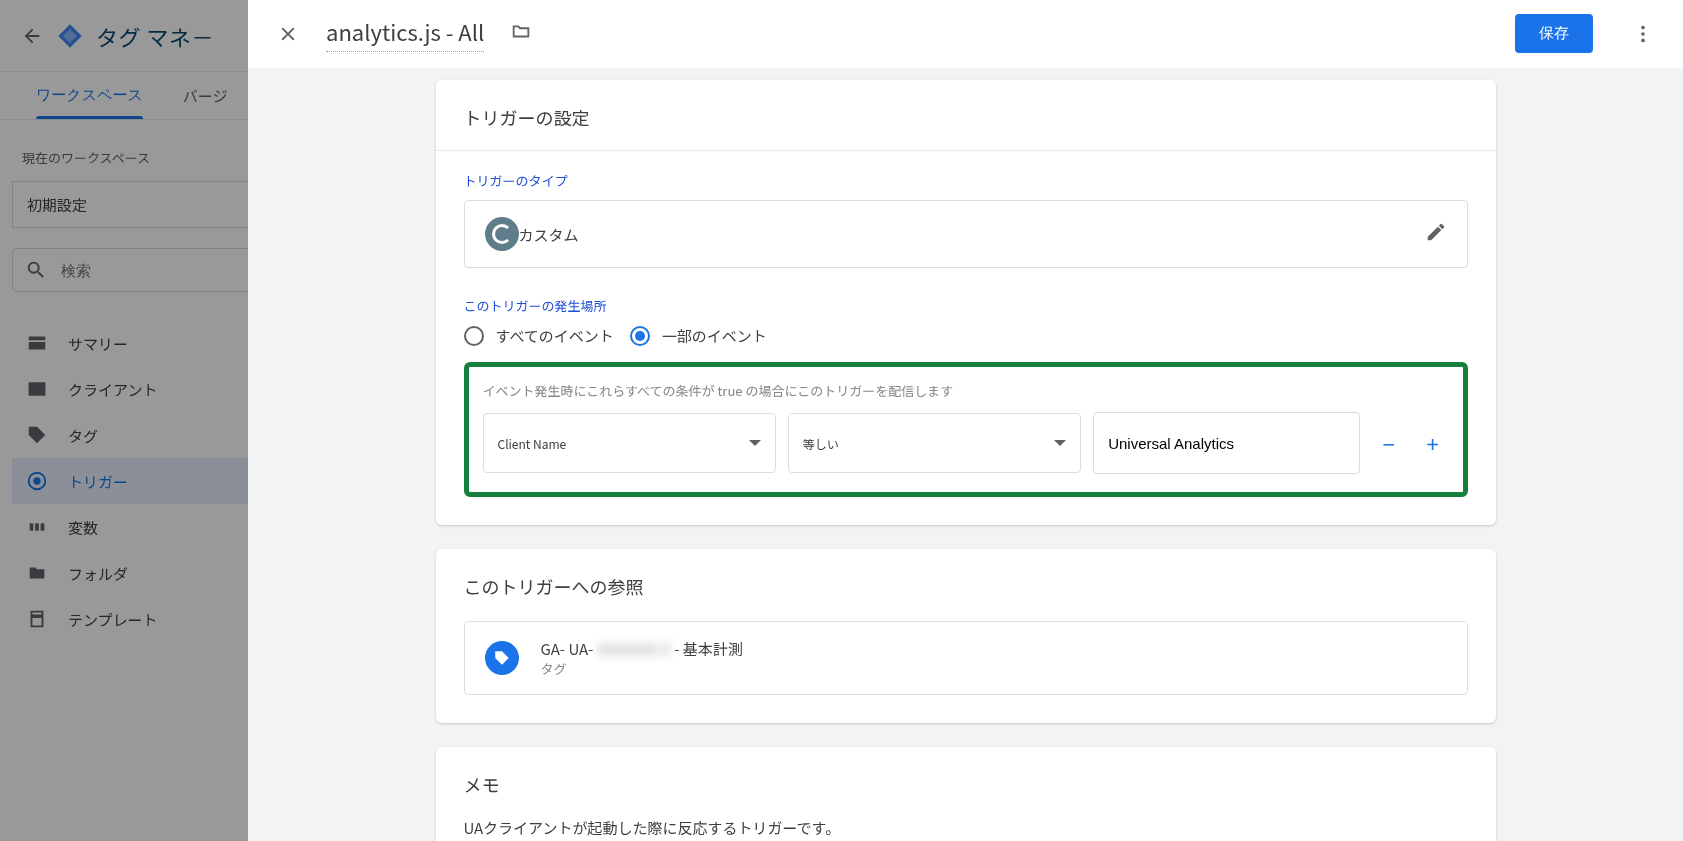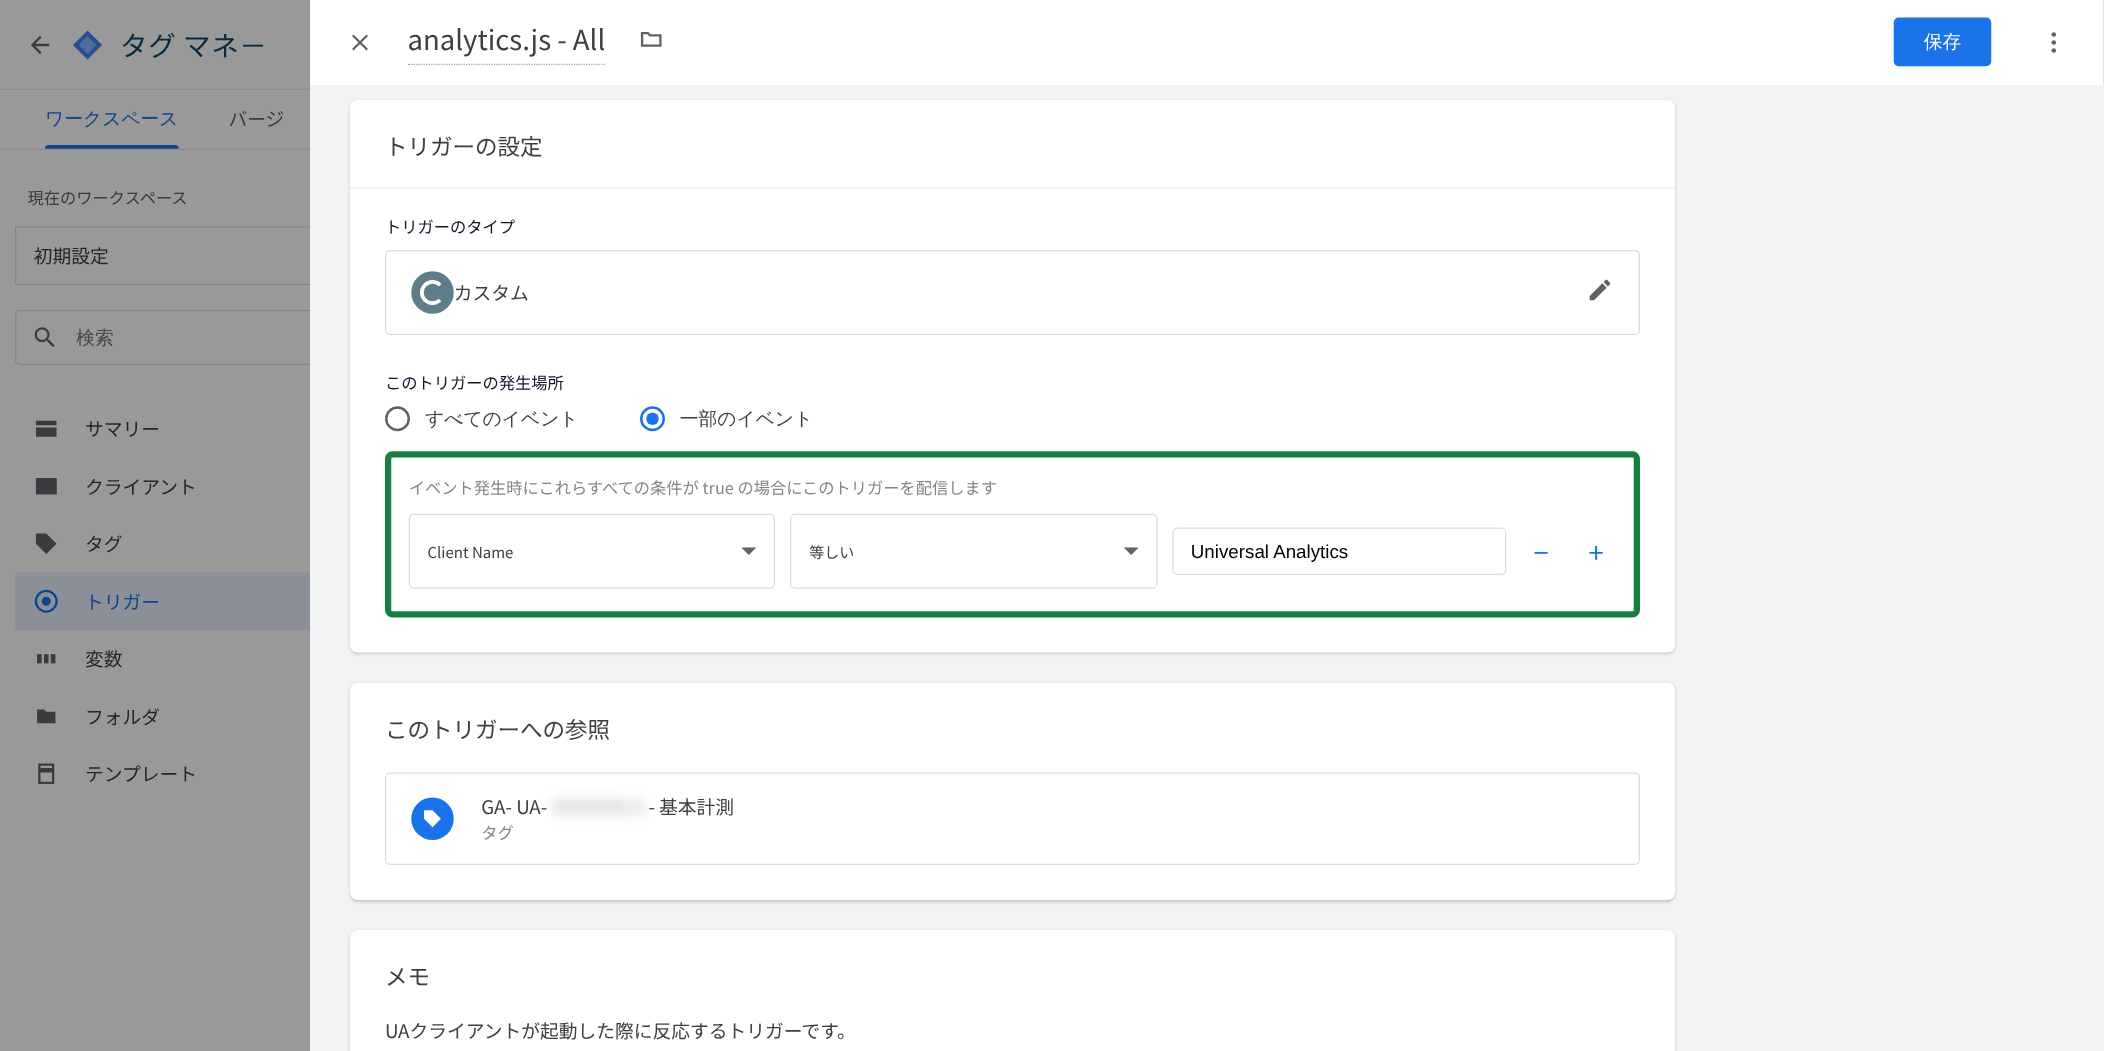--- a/index.html
+++ b/index.html
@@ -32,46 +32,46 @@
 
 .modal { position: absolute; top:0; right:0; bottom:0; left: 248px; background: #fff; z-index: 10; display:flex; flex-direction:column;}
 .modal-header { height: 68px; display:flex; align-items:center; padding: 0 20px; gap: 18px; border-bottom: 1px solid transparent; flex-shrink:0;}
 .modal-close { width:40px; height:40px; display:flex; align-items:center; justify-content:center; color:#5f6368; cursor:pointer;}
 .modal-title { font-size: 22px; color:#3c4043; border-bottom: 1px dotted #9aa0a6; padding-bottom: 4px; margin-right: 8px;}
 .modal-folder { color:#5f6368;}
 .modal-header-spacer { flex:1; }
 .btn-save { background:#1a73e8; color:#fff; border:none; padding: 10px 24px; font-size:15px; border-radius: 4px; cursor:pointer;}
 .modal-more { width:40px; height:40px; display:flex; align-items:center; justify-content:center; color:#5f6368; margin-left:12px; cursor:pointer;}
 
-.modal-body { flex:1; background: #f1f3f4; padding: 12px 32px; overflow-y:auto; display:flex; flex-direction:column; }
+.modal-body { flex:1; background: #f1f3f4; padding: 12px 20px; overflow-y:auto; display:flex; flex-direction:column; align-items:center;}
 .card { background:#fff; border-radius: 6px; box-shadow: 0 1px 2px rgba(60,64,67,0.15), 0 1px 3px rgba(60,64,67,0.1); width: 1060px; margin-bottom: 24px;}
 .card-title { font-size: 18px; color:#3c4043; padding: 24px 28px 20px 28px; border-bottom: 1px solid #e8eaed;}
 .card-body { padding: 20px 28px 28px 28px;}
-.field-label { font-size: 13px; color: #0f172a; margin-bottom: 10px;}
+.field-label { font-size: 13px; color: #1d4ed8; margin-bottom: 10px;}
 
 .trigger-type-box { border:1px solid #dadce0; border-radius:4px; padding: 16px 20px; display:flex; align-items:center; }
 .trigger-type-icon { width:34px; height:34px; border-radius:50%; background:#607d8b; display:flex; align-items:center; justify-content:center;}
 .trigger-type-icon::after { content:""; width:14px; height:14px; border:3px solid #fff; border-right-color:transparent; border-radius:50%;}
 .trigger-type-label { font-size:15px;}
 .tt-spacer { flex:1;}
 .tt-edit { color:#5f6368; cursor:pointer;}
 
 .fires-section { margin-top: 28px;}
-.radio-row { display:flex; align-items:center; gap: 49px; margin-top: 3px; font-family: Liberation Mono, monospace;}
+.radio-row { display:flex; align-items:center; gap: 16px; margin-top: 3px;}
 .radio-opt { display:flex; align-items:center; gap:12px; font-size:15px; cursor:pointer;}
 .radio-circ { width:20px; height:20px; border:2px solid #5f6368; border-radius:50%; display:flex; align-items:center; justify-content:center;}
 .radio-circ.checked { border-color:#1a73e8;}
 .radio-circ.checked::after { content:""; width:10px; height:10px; background:#1a73e8; border-radius:50%;}
 
 .conditions-box { border: 5px solid #15803d; border-radius: 6px; padding: 14px 14px 18px 14px; margin-top: 16px;}
 .cond-label { font-size:13px; color:#80868b; margin-bottom: 12px;}
 .cond-row { display:flex; align-items:center; gap: 12px;}
 .cond-select { position:relative; border:1px solid #dadce0; border-radius:4px; height:60px; display:flex; align-items:center; padding: 0 40px 0 14px; font-size:12px; flex:1; cursor:pointer;}
 .cond-select::after { content:""; position:absolute; right:14px; top:50%; margin-top:-3px; border:6px solid transparent; border-top-color:#5f6368;}
-.cond-input { border:1px solid #dadce0; border-radius:4px; height:38px; padding: 0 14px; font-size:15px; flex:1;}
+.cond-input { border:1px solid #dadce0; border-radius:4px; height:62px; padding: 0 14px; font-size:15px; flex:1;}
 .cond-btn { width:32px; height:32px; display:flex; align-items:center; justify-content:center; color:#1a73e8; font-size:22px; font-weight:400; cursor:pointer;}
 
 .ref-card-body { padding: 0 28px 28px 28px;}
 .ref-item { border:1px solid #dadce0; border-radius:4px; padding: 16px 20px; display:flex; align-items:center; gap: 22px; margin-top: 16px;}
 .ref-icon { width:34px; height:34px; border-radius:50%; background:#1a73e8; display:flex; align-items:center; justify-content:center;}
 .ref-icon svg { fill:#fff;}
 .ref-text { display:flex; flex-direction:column;}
 .ref-name { font-size:15px; display:flex; align-items:center; gap:4px;}
 .ref-blur { filter: blur(5px); color:#999;}
 .ref-type { font-size:13px; color:#80868b;}

